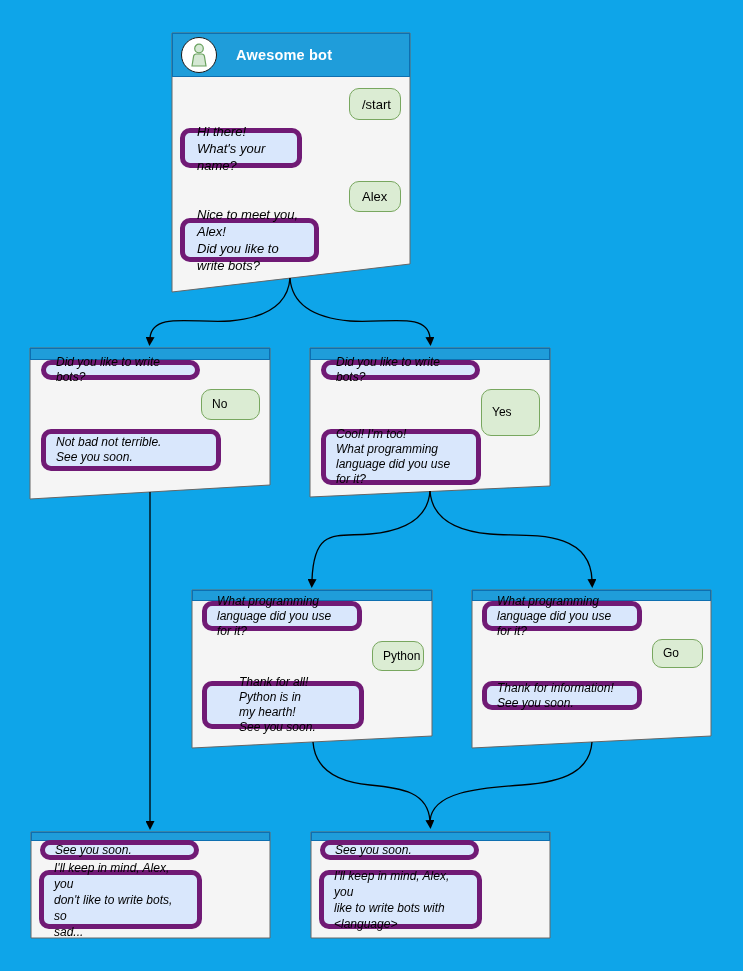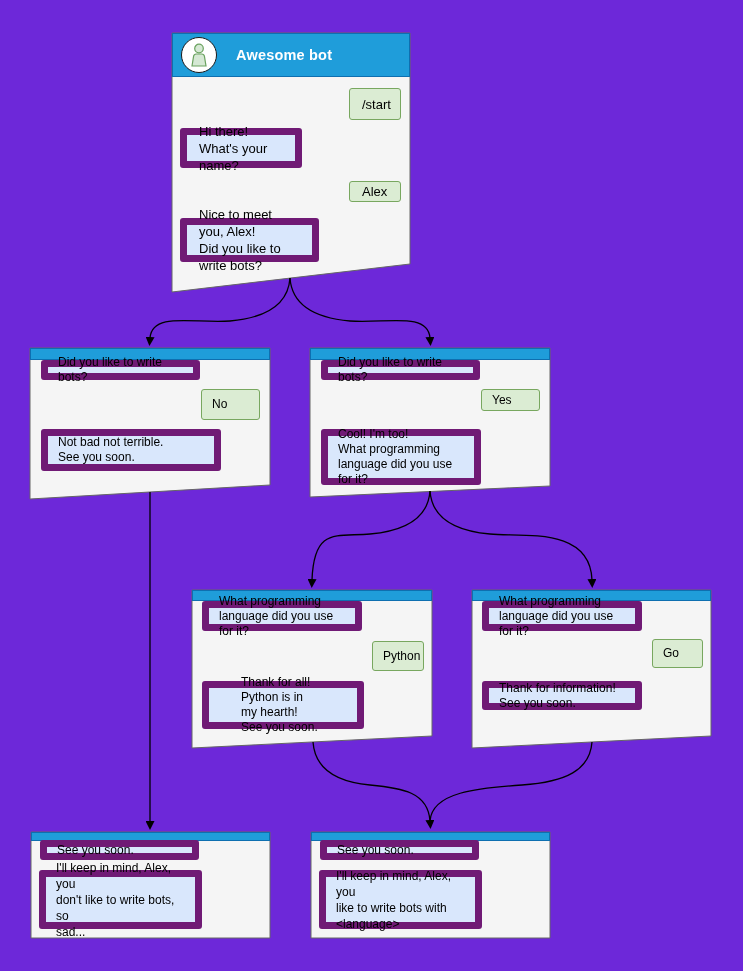--- a/index.html
+++ b/index.html
@@ -1,30 +1,30 @@
 <!DOCTYPE html>
 <html><head>
 <meta charset="utf-8">
 <style>
   html,body{margin:0;padding:0;background:#ffffff;}
-  #canvas{position:relative;width:743px;height:971px;background:#6d28d9;overflow:hidden;
+  #canvas{position:relative;width:743px;height:971px;background:#0ea5e9;overflow:hidden;
           font-family:"Liberation Sans", sans-serif;}
   #wires{position:absolute;left:0;top:0;width:743px;height:971px;z-index:0;}
   .win-poly{fill:#f5f5f5;stroke:#666666;stroke-width:1;}
   .edge{fill:none;stroke:#000000;stroke-width:1.3;}
   .hdr{position:absolute;box-sizing:border-box;background:#1f9dda;border:1px solid #0e6fb0;z-index:2;}
   .hdr-main{display:flex;align-items:center;}
   .avatar{width:34px;height:34px;border-radius:50%;background:#ffffff;border:1.5px solid #1a1a1a;
           margin-left:8px;display:flex;align-items:center;justify-content:center;flex:0 0 auto;}
   .hdr-title{color:#ffffff;font-weight:bold;font-size:14.5px;margin-left:19px;letter-spacing:.2px;}
-  .bubble{position:absolute;box-sizing:border-box;border-radius:3px;z-index:3;
+  .bubble{position:absolute;box-sizing:border-box;border-radius:10px;z-index:3;
           display:flex;flex-direction:column;justify-content:center;
           padding:2px 10px;font-size:12px;line-height:15px;color:#000000;white-space:pre-line;}
   .bubble.big{font-size:13px;line-height:17px;padding:2px 12px;}
-  .bot{background:#d9e7fc;border:7px solid #701a75;}
+  .bot{background:#d9e7fc;border:5px solid #701a75;font-style:italic;}
   .user{background:#dbecd3;border:1px solid #78a75f;}
 </style>
 </head>
 <body>
 
 <div id="canvas">
 
   <svg id="wires" viewBox="0 0 743 971">
     <defs>
       <marker id="arrow" markerWidth="9" markerHeight="9" refX="1" refY="4.5" orient="auto" markerUnits="userSpaceOnUse">
@@ -55,37 +55,37 @@
         <svg width="20" height="24" viewBox="0 0 20 24">
           <circle cx="10" cy="5.5" r="4.3" fill="#d5e8d4" stroke="#6aa25f" stroke-width="1.2"></circle>
           <path d="M3,23 L4.6,13.2 Q5,11 7.2,11 L12.8,11 Q15,11 15.4,13.2 L17,23 Z" fill="#d5e8d4" stroke="#6aa25f" stroke-width="1.2"></path>
         </svg>
       </div>
       <span class="hdr-title">Awesome bot</span>
     </div>
     <div class="bubble user big" style="left:349px;top:88px;width:52px;height:32px;">/start</div>
     <div class="bubble bot big" style="left:180px;top:128px;width:122px;height:40px;">Hi there!
 What's your name?</div>
-    <div class="bubble user big" style="left:349px;top:181px;width:52px;height:21px;">Alex</div>
+    <div class="bubble user big" style="left:349px;top:181px;width:52px;height:31px;">Alex</div>
     <div class="bubble bot big" style="left:180px;top:218px;width:139px;height:44px;">Nice to meet you, Alex!
 Did you like to write bots?</div>
   </div>
 
   <div>
     <div class="hdr" style="left:30px;top:348px;width:240px;height:12px;"></div>
     <div class="bubble bot" style="left:41px;top:360px;width:159px;height:20px;">Did you like to write bots?</div>
     <div class="bubble user" style="left:201px;top:389px;width:59px;height:31px;">No</div>
     <div class="bubble bot" style="left:41px;top:429px;width:180px;height:42px;">Not bad not terrible.
 See you soon.</div>
   </div>
 
   <div>
     <div class="hdr" style="left:310px;top:348px;width:240px;height:12px;"></div>
     <div class="bubble bot" style="left:321px;top:360px;width:159px;height:20px;">Did you like to write bots?</div>
-    <div class="bubble user" style="left:481px;top:389px;width:59px;height:22px;">Yes</div>
+    <div class="bubble user" style="left:481px;top:389px;width:59px;height:47px;">Yes</div>
     <div class="bubble bot" style="left:321px;top:429px;width:160px;height:56px;">Cool! I'm too!
 What programming
 language did you use for it?</div>
   </div>
 
   <div>
     <div class="hdr" style="left:192px;top:590px;width:240px;height:11px;"></div>
     <div class="bubble bot" style="left:202px;top:601px;width:160px;height:30px;">What programming
 language did you use for it?</div>
     <div class="bubble user" style="left:372px;top:641px;width:52px;height:30px;text-align:right;">Python</div>

